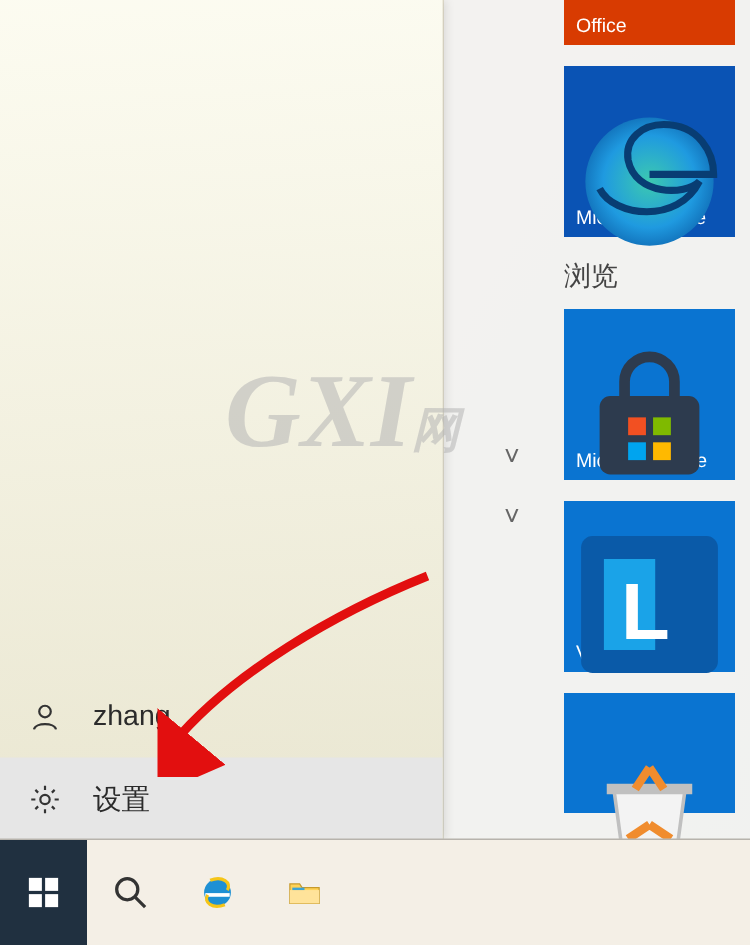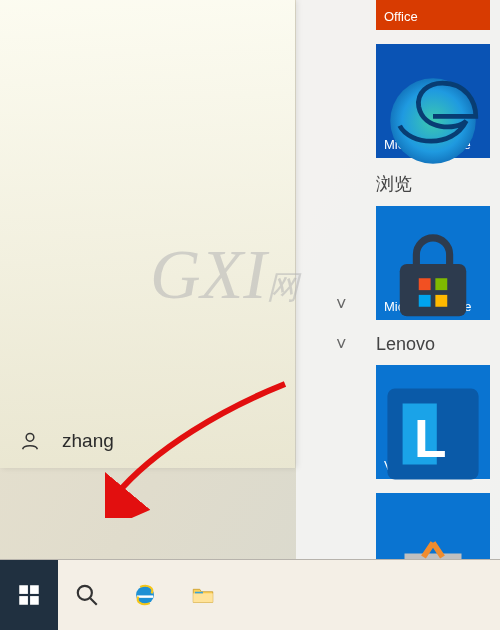--- a/index.html
+++ b/index.html
@@ -1,19 +1,19 @@
 <!DOCTYPE html>
 <html><head>
 <meta charset="utf-8">
 <style>
   html,body{margin:0;padding:0;width:500px;height:630px;overflow:hidden;font-family:"Microsoft YaHei","Segoe UI",sans-serif;background:#dcdcdc;}
   .stage{position:relative;width:500px;height:630px;background:linear-gradient(120deg,#e9e3d0 0%,#e0dccc 50%,#d5d7cf 100%);}
 
   
-  .rail{position:absolute;left:0;top:0;width:295px;height:468px;
+  .rail{position:absolute;left:0;top:0;width:295px;height:560px;
         background:linear-gradient(180deg,rgba(255,255,245,0.88),rgba(235,232,210,0.88));
         box-shadow:2px 0 6px rgba(0,0,0,0.10);}
   .rail-lower{position:absolute;bottom:0;left:0;width:100%;}
   .rail-item{display:flex;align-items:center;height:55px;padding-left:18px;
              color:#2b2b2b;font-size:19px;cursor:pointer;}
   .rail-item.active{background:#e6e6e6;}
   .rail-item .ic{width:24px;height:24px;margin-right:20px;display:flex;align-items:center;justify-content:center;}
   .rail-item svg{width:22px;height:22px;stroke:#333;fill:none;stroke-width:1.6;}
 
   
@@ -28,21 +28,21 @@
   .recycle-tile{background:#0a74d1;height:80px;margin-bottom:0;}
   .chev{position:absolute;right:10px;color:#666;font-size:18px;user-select:none;}
 
   
   .taskbar{position:absolute;left:0;bottom:0;width:500px;height:70px;background:#f4efe6;display:flex;align-items:center;border-top:1px solid rgba(0,0,0,0.25);}
   .tb-btn{width:58px;height:70px;display:flex;align-items:center;justify-content:center;cursor:pointer;}
   .tb-btn.active{background:#203040;color:#fff;}
   .tb-btn svg{width:26px;height:26px;}
 
   
-  .wm{position:absolute;left:150px;top:250px;font-size:70px;font-weight:400;
+  .wm{position:absolute;left:150px;top:250px;font-size:70px;font-weight:700;
       color:rgba(180,180,180,0.55);pointer-events:none;user-select:none;line-height:0.7;font-family:Georgia,serif;font-style:italic;}
   .wm small{font-size:18px;letter-spacing:2px;display:block;margin-top:14px;font-style:normal;font-family:Arial;}
 
   
   .arrow{position:absolute;left:105px;top:378px;pointer-events:none;}
 </style>
 </head>
 <body>
 
 <div class="stage">
@@ -83,21 +83,20 @@
             <rect x="25" y="22" width="5" height="5" fill="#7fba00"></rect>
             <rect x="18" y="29" width="5" height="5" fill="#00a4ef"></rect>
             <rect x="25" y="29" width="5" height="5" fill="#ffb900"></rect>
           </svg>
       </div>
       <span>Microsoft Store</span>
     </div>
 
     <div class="chev" style="top:294px;left:40px;">˅</div>
 
-    <div class="group-label" style="margin-left:80px;">Lenovo</div>
 
     <div class="chev" style="top:334px;left:40px;">˅</div>
 
     <div class="tile vantage-tile" style="margin-left:80px;">
       <div class="ic" style="top:12px;">
         <svg viewBox="0 0 60 60">
             <rect x="6" y="6" width="48" height="48" rx="4" fill="#0a5aa8"></rect>
             <path d="M14 14h18v32H14z" fill="#1aa3e8"></path>
             <text x="20" y="42" font-size="28" font-family="Arial" fill="#fff" font-weight="700">L</text>
           </svg>
@@ -119,20 +118,29 @@
   <div class="rail">
     <div class="rail-lower">
       <div class="rail-item">
         <span class="ic">
           <svg viewBox="0 0 24 24">
               <circle cx="12" cy="8" r="4.2"></circle>
               <path d="M4 21c1-5 15-5 16 0"></path>
             </svg>
         </span>
         <span>zhang</span>
+      </div>
+      <div class="rail-item active">
+        <span class="ic">
+          <svg viewBox="0 0 24 24">
+              <circle cx="12" cy="12" r="3.4"></circle>
+              <path d="M12 2v3M12 19v3M2 12h3M19 12h3M5 5l2 2M17 17l2 2M19 5l-2 2M7 17l-2 2"></path>
+            </svg>
+        </span>
+        <span>设置</span>
       </div>
     </div>
   </div>
 
   <div class="wm">
     <span>GXI</span><span style="font-size:32px;">网</span>
   </div>
 
   <svg class="arrow" width="190" height="140">
     <defs>

